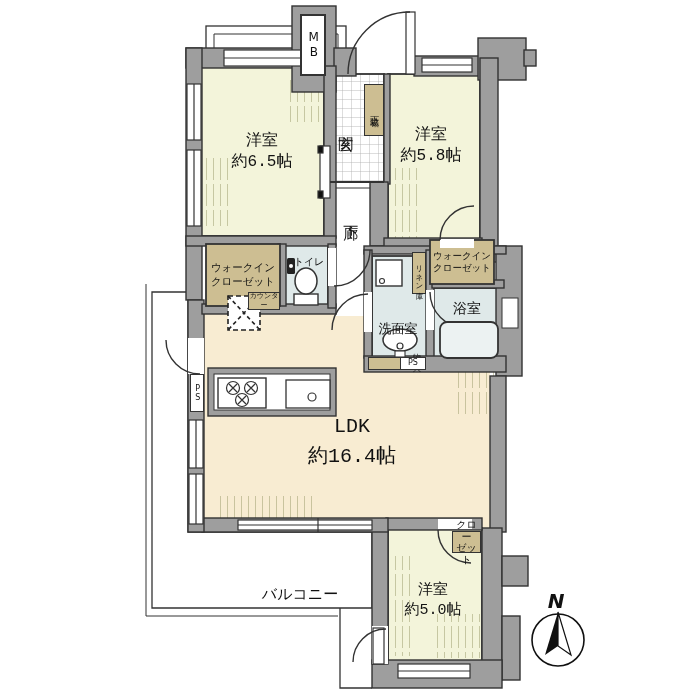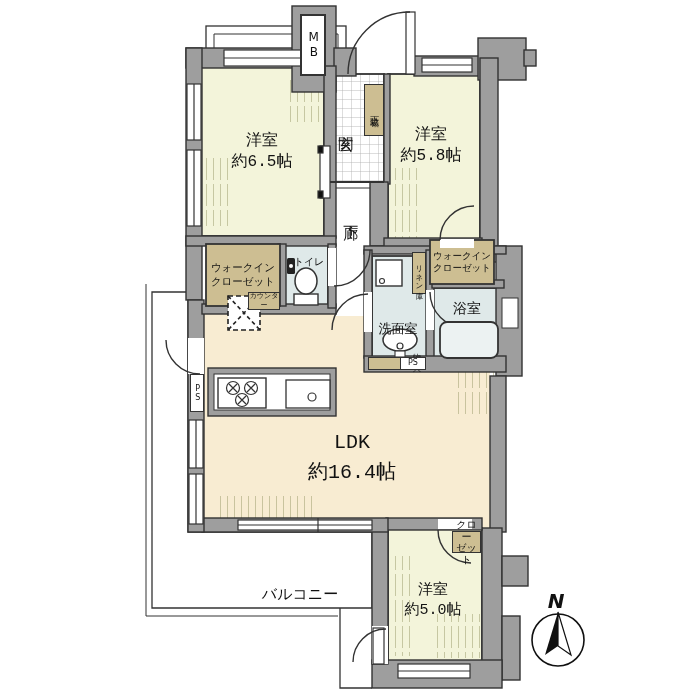--- a/index.html
+++ b/index.html
@@ -206,21 +206,21 @@
 
 <div class="lbl ctr room-label" style="left:262px;top:152px;font-size:16px;">洋室
 約6.5帖</div>
 
 <div class="lbl ctr room-label" style="left:431px;top:146px;font-size:16px;">洋室
 約5.8帖</div>
 
 <div class="lbl ctr room-label" style="left:433px;top:600px;font-size:15px;">洋室
 約5.0帖</div>
 
-<div class="lbl ctr room-label" style="left:352px;top:442px;font-size:20px;line-height:1.5;margin-top:16px;">LDK
+<div class="lbl ctr room-label" style="left:352px;top:442px;font-size:20px;line-height:1.5;">LDK
 約16.4帖</div>
 
 <div class="lbl ctr vert" style="left:345px;top:125px;font-size:15px;">玄関</div>
 
 <div class="lbl vert tanbox" style="left:364px;top:84px;width:20px;height:52px;font-size:9px;justify-content:center;">下駄箱</div>
 
 <div class="lbl ctr vert" style="left:350px;top:214px;font-size:15px;">廊下</div>
 
 <div class="lbl" style="left:206px;top:244px;width:74px;height:62px;font-size:10.5px;">ウォークイン
 クローゼット</div>

